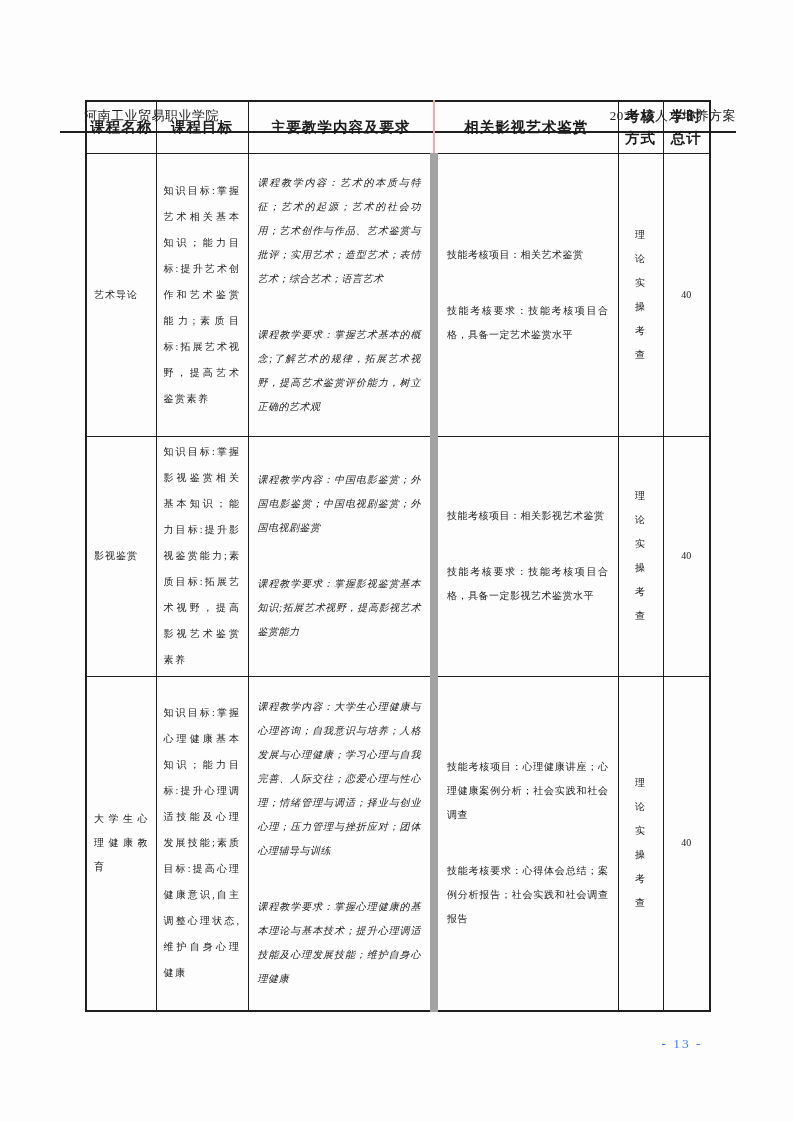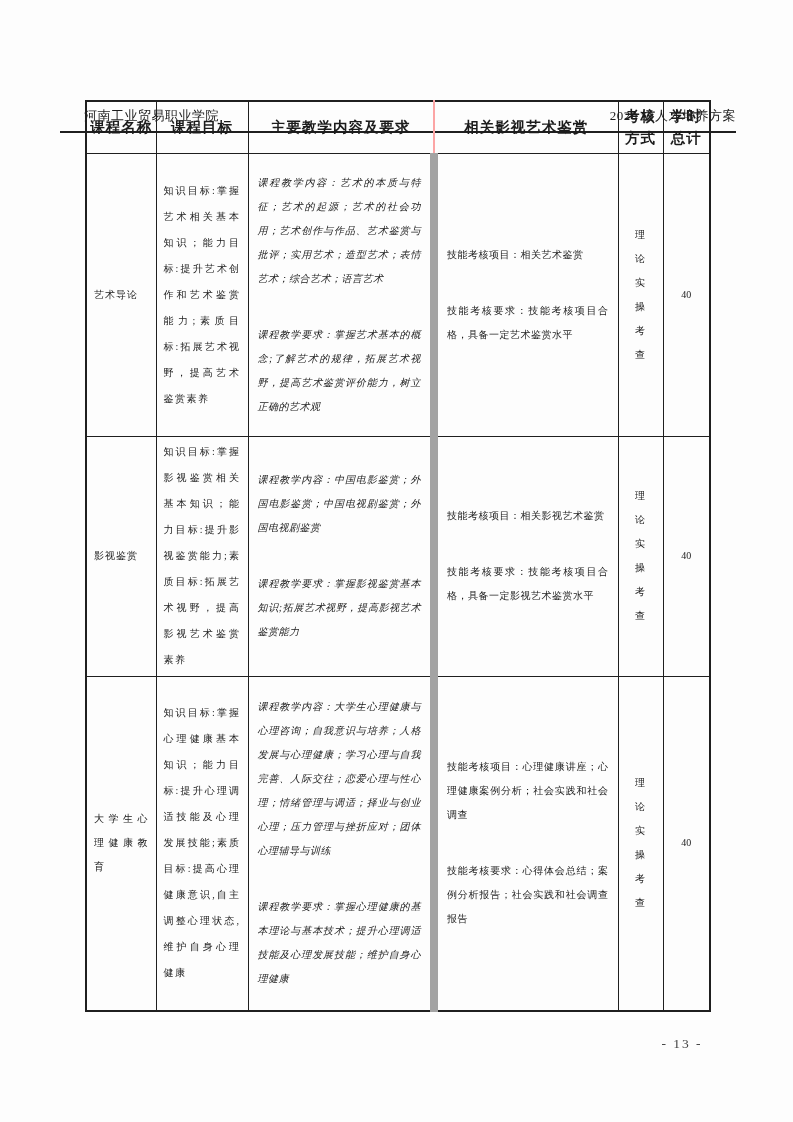--- a/index.html
+++ b/index.html
@@ -95,21 +95,21 @@
   }
   td.c-hours { text-align: center; margin-left: 38px; }
   .page-footer {
     position: absolute;
     top: 1036px;
     left: 642px;
     width: 80px;
     text-align: center;
     font-size: 13.5px;
     letter-spacing: 2px;
-    color: #404040;
+    color: #3b82f6;
   }
 </style>
 </head>
 <body>
 
 <div class="page-header">
   <span class="left">河南工业贸易职业学院</span>
   <span class="right">2020 级人才培养方案</span>
 </div>
 

